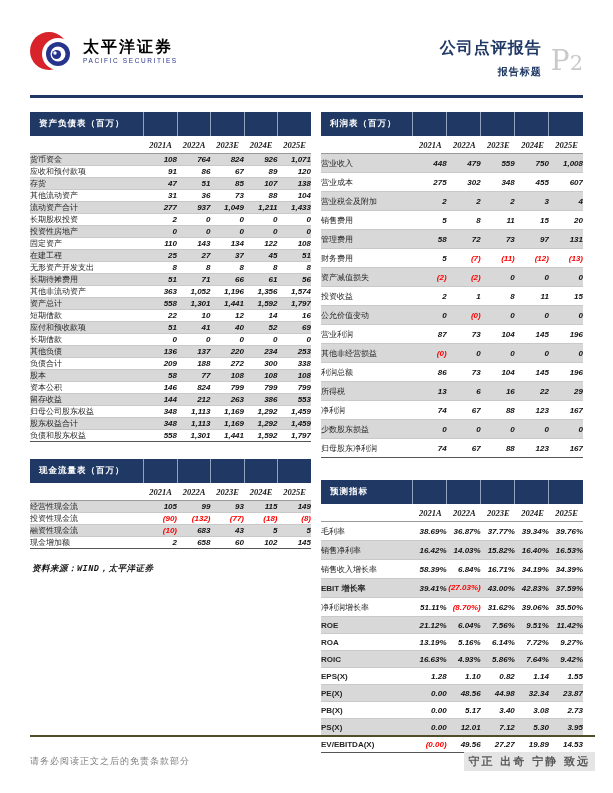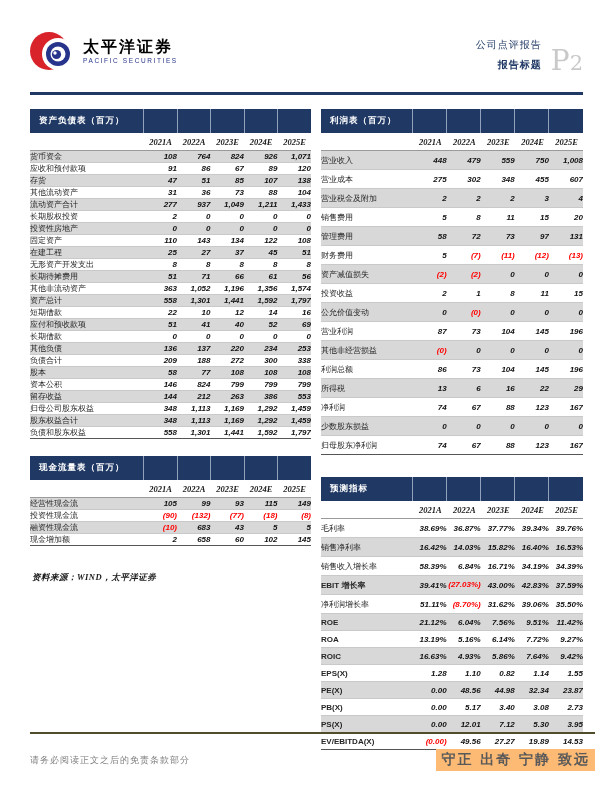--- a/index.html
+++ b/index.html
@@ -6,21 +6,21 @@
   .page{width:613px;height:793px;position:relative;background:#fff;overflow:hidden;
         font-family:"Liberation Sans",sans-serif;}
 
   
   .header{display:flex;justify-content:space-between;align-items:flex-start;padding:26px 30px 0 30px;}
   .brand{display:flex;align-items:center;gap:7px;}
   .brand-cn{color:#000000;font-size:16px;font-weight:bold;letter-spacing:2px;line-height:1.15;font-family:"Liberation Sans",sans-serif;}
   .brand-en{color:#27348B;font-size:6.5px;letter-spacing:1.6px;margin-top:1px;}
   .header-right{display:flex;align-items:flex-start;gap:9px;padding-top:12px;}
   .report-meta{text-align:right;}
-  .report-type{color:#1F3864;font-weight:normal;font-size:10px;letter-spacing:1px;font-family:"DejaVu Serif",serif;}
+  .report-type{color:#1F3864;font-weight:bold;font-size:16px;letter-spacing:1px;font-family:"DejaVu Serif",serif;}
   .report-title{color:#1F3864;font-weight:bold;font-size:10px;letter-spacing:1px;font-family:"DejaVu Serif",serif;margin-top:6px;}
   .page-num{color:#C9C9C9;font-family:"DejaVu Serif",serif;line-height:1;padding-top:9px;}
   .pn-p{font-size:28px;} .pn-2{font-size:21px;}
   .header-rule{height:3px;background:#1F3864;margin:16px 30px 0 30px;}
 
   
   .content{display:flex;gap:10px;padding:14px 30px 0 30px;align-items:flex-start;}
   .col-left{width:281px;} .col-right{width:262px;}
 
   
@@ -38,29 +38,29 @@
   .num{text-align:right;padding:4px 5px 4px 0;font-style:italic;font-weight:600;color:#111;
        font-size:8px;font-family:"Liberation Sans",sans-serif;white-space:nowrap;}
   .num.neg{color:#FF0000;}
   .num.wrapv{white-space:normal;word-break:break-all;line-height:1.15;}
   .stripe-odd  tbody tr:nth-child(odd) {background:#D8D8D8;}
   .stripe-even tbody tr:nth-child(even){background:#D8D8D8;}
   .tbl tbody tr:last-child td{border-bottom:1px solid #555;}
   .cfgap{margin-top:17px;} .fcgap{margin-top:22px;}
   .col-right .tbl tbody td{padding-top:3.5px;padding-bottom:3.5px;}
 
-  .source{margin-top:26px;font-size:8.5px;font-weight:bold;font-style:italic;color:#1a1a1a;
-          font-family:Liberation Serif, serif;padding-left:2px;letter-spacing:0.5px;}
+  .source{margin-top:14px;font-size:8.5px;font-weight:bold;font-style:italic;color:#1a1a1a;
+          font-family:Liberation Mono, monospace;padding-left:2px;letter-spacing:0.5px;}
 
   
   .footer{position:absolute;left:30px;right:18px;bottom:22px;margin-top:22px;}
   .footer-rule{height:2px;background:#514D2A;margin-bottom:15px;}
   .footer-row{display:flex;justify-content:space-between;align-items:center;}
   .disclaimer{color:#808080;font-size:9px;letter-spacing:1px;font-family:"DejaVu Serif",serif;}
-  .motto{background:#fdba74;color:#595959;font-weight:bold;font-size:14px;padding:2px 5px;
+  .motto{background:#e5e5e5;color:#595959;font-weight:bold;font-size:11px;padding:2px 5px;
          letter-spacing:2px;font-family:"DejaVu Serif",serif;}
 </style>
 </head>
 <body>
 
 <div class="page">
 
   <div class="header">
     <div class="brand">
       <svg width="46" height="50" viewBox="0 0 46 50">

